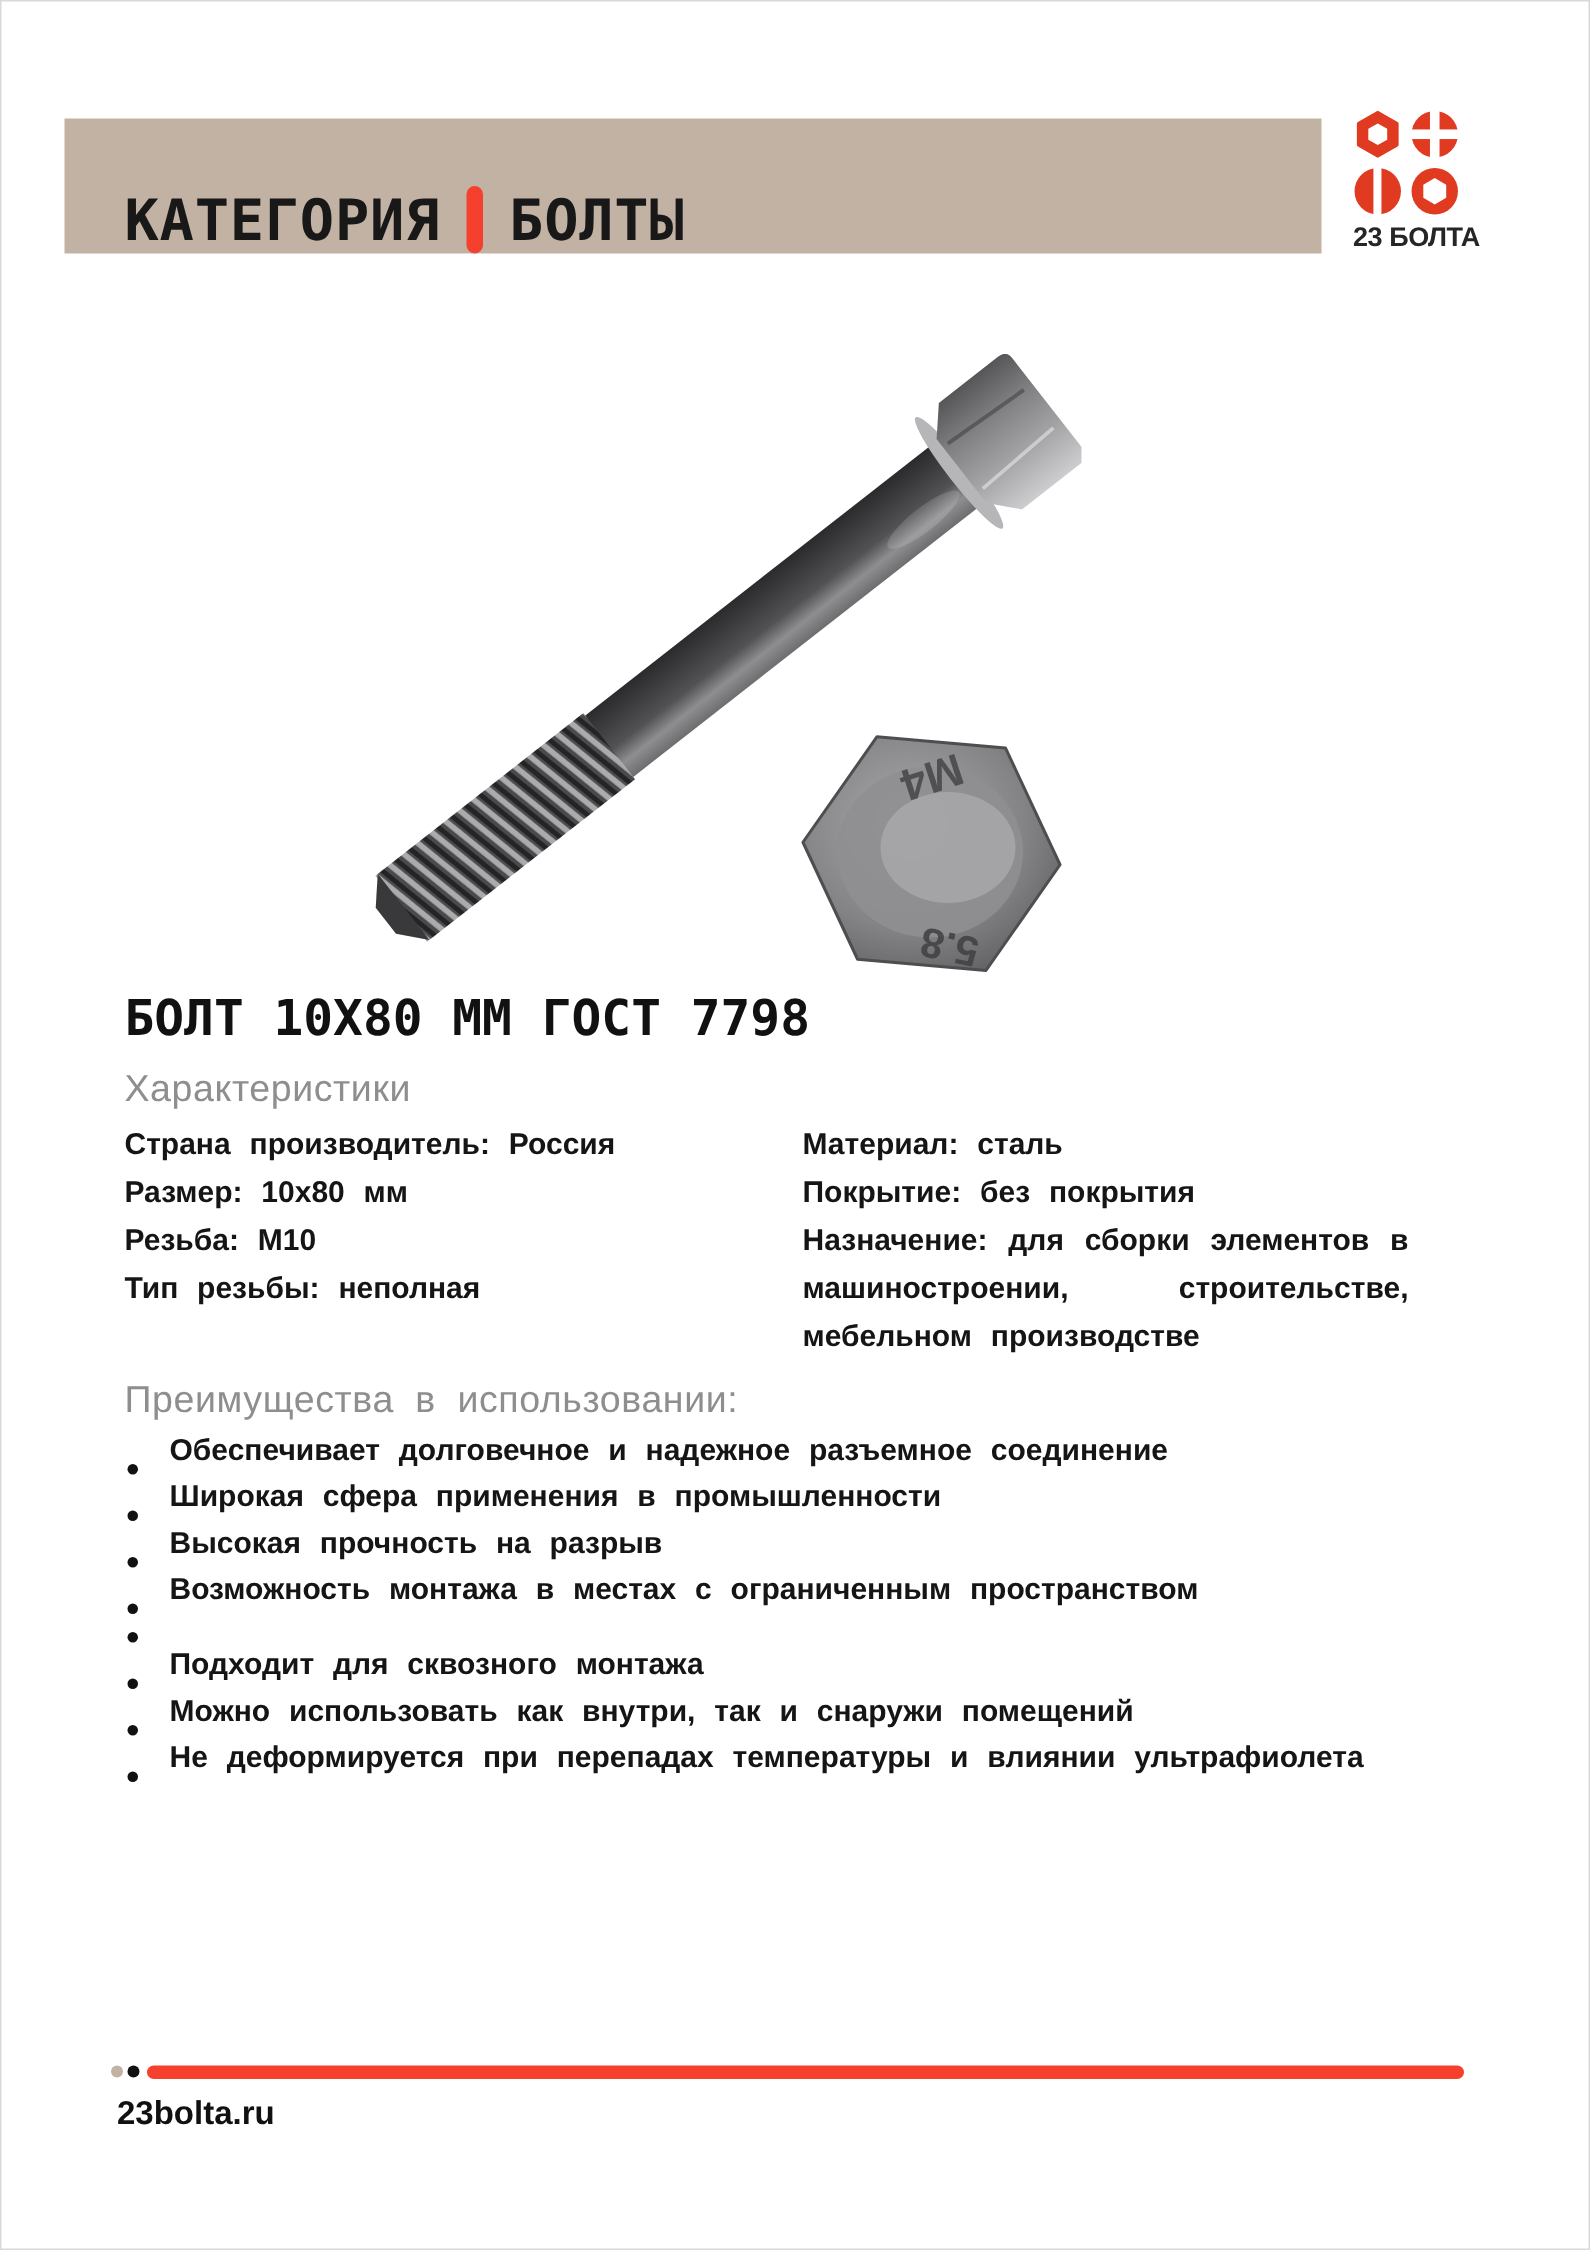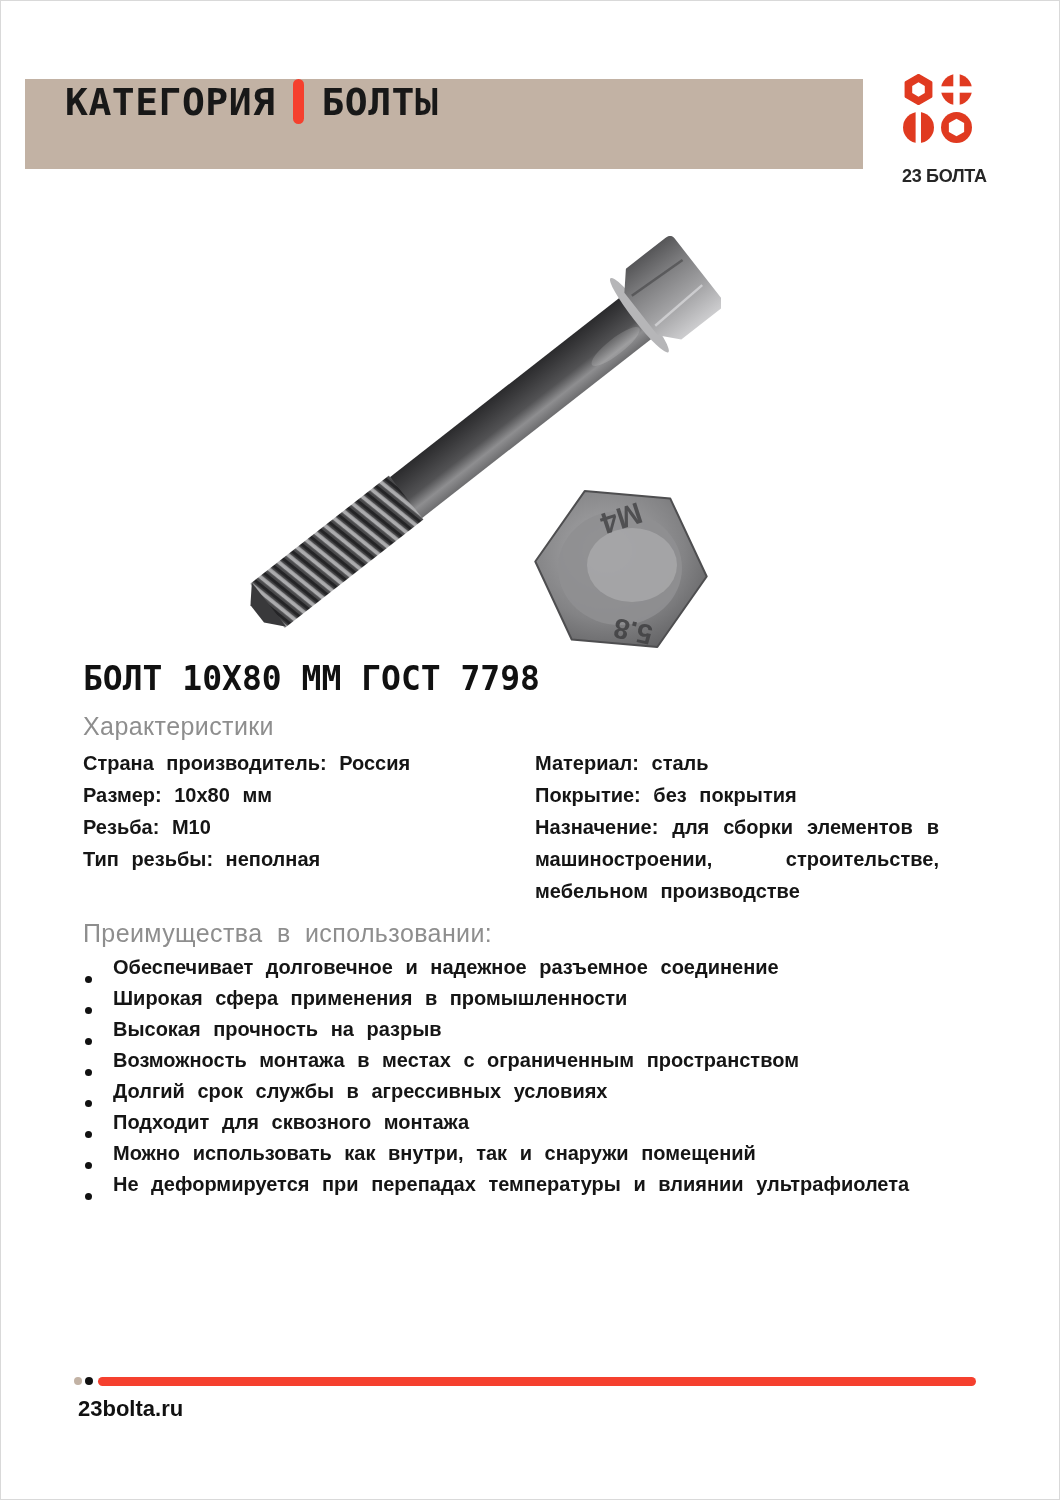--- a/index.html
+++ b/index.html
@@ -8,29 +8,29 @@
     --accent-red:#f5402e;
     --heading-gray:#8e8e8e;
     --text:#151515;
   }
   *{margin:0;padding:0;box-sizing:border-box;}
   html,body{background:#ffffff;}
   body{font-family:"Liberation Sans","DejaVu Sans",sans-serif;color:var(--text);}
   .page{position:relative;width:1060px;height:1500px;background:#ffffff;border:1px solid #d9d9d9;overflow:hidden;}
 
   
-  .header-bar{position:absolute;left:24px;top:78px;width:838px;height:90px;background:var(--header-bar);display:flex;align-items:flex-start;padding-left:40px;}
+  .header-bar{position:absolute;left:42px;top:78px;width:838px;height:90px;background:var(--header-bar);display:flex;align-items:flex-end;padding-left:40px;}
   .header-title{display:flex;align-items:center;font-family:"DejaVu Sans Mono","Liberation Mono",monospace;font-weight:bold;font-size:38px;color:#181818;letter-spacing:.5px;white-space:nowrap;}
   .divider-pipe{display:inline-block;width:11px;height:45px;border-radius:6px;background:var(--accent-red);margin:0 17px 0 18px;}
 
   
   .logo{position:absolute;left:901px;top:72px;width:80px;}
   .logo-grid{display:grid;grid-template-columns:33px 33px;grid-auto-rows:33px;gap:5px;}
   .logo-grid svg{display:block;width:33px;height:33px;}
-  .logo-text{margin-top:22px;font-weight:bold;font-size:18px;letter-spacing:-.3px;color:#262626;white-space:nowrap;}
+  .logo-text{margin-top:4px;font-weight:bold;font-size:18px;letter-spacing:-.3px;color:#262626;white-space:nowrap;}
 
   
   .bolt-figure{position:absolute;left:190px;top:235px;width:530px;height:430px;}
 
   
   .product-title{position:absolute;left:82px;top:658px;font-family:"DejaVu Sans Mono","Liberation Mono",monospace;font-weight:bold;font-size:33px;color:#111;white-space:nowrap;text-align:right;}
   .section-heading{position:absolute;left:82px;color:var(--heading-gray);font-size:25px;font-weight:500;letter-spacing:.4px;word-spacing:7px;}
   .h-char{top:711px;}
   .h-adv{top:918px;}
 
@@ -168,21 +168,20 @@
     <li>
         <span class="bullet-dot"></span>
         <span>Высокая прочность на разрыв</span>
       </li>
     <li>
         <span class="bullet-dot"></span>
         <span>Возможность монтажа в местах с ограниченным пространством</span>
       </li>
     <li>
         <span class="bullet-dot"></span>
-        <span>Долгий срок службы в агрессивных условиях</span>
       </li>
     <li>
         <span class="bullet-dot"></span>
         <span>Подходит для сквозного монтажа</span>
       </li>
     <li>
         <span class="bullet-dot"></span>
         <span>Можно использовать как внутри, так и снаружи помещений</span>
       </li>
     <li>

